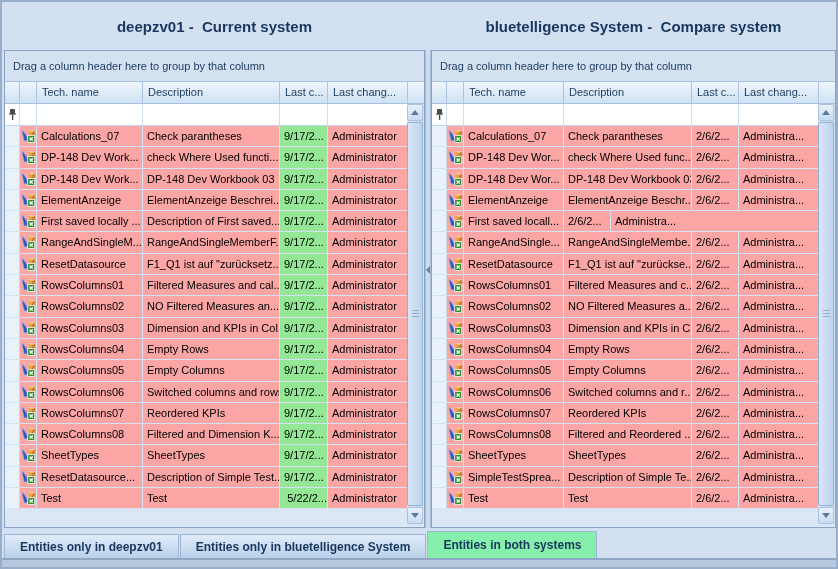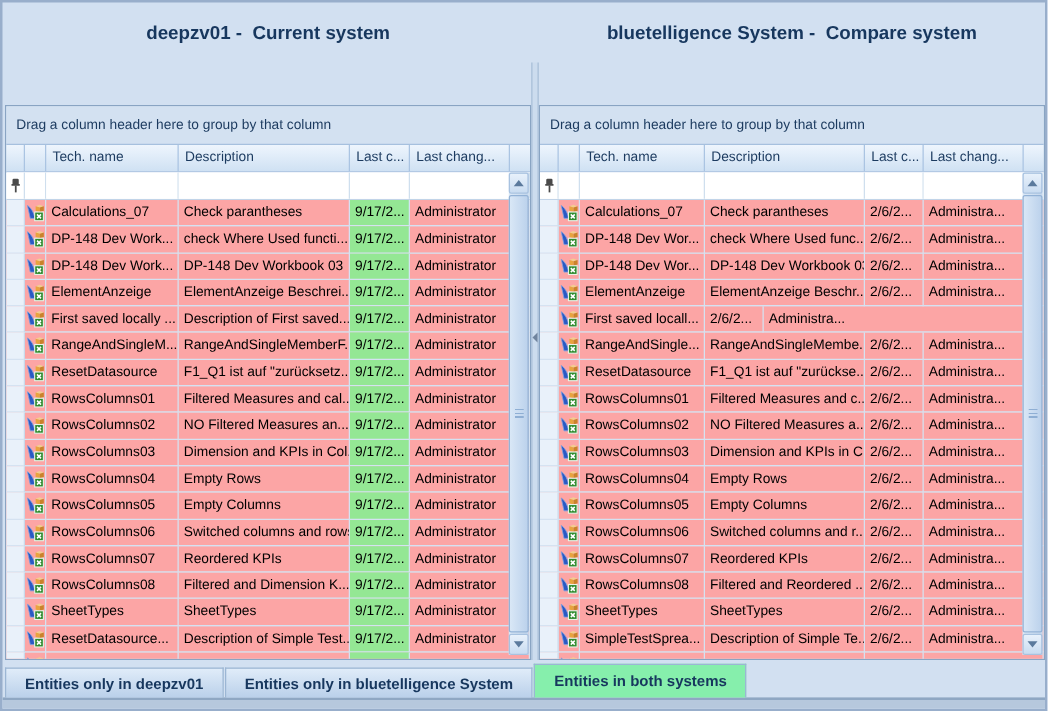--- a/index.html
+++ b/index.html
@@ -12,21 +12,21 @@
   }
   .panel{position:absolute;top:0;bottom:0;}
   .p0{left:2px;width:421px;}
   .p1{left:429px;width:405px;}
   .panel-title{
     height:48px;display:flex;align-items:center;justify-content:center;
     font-weight:bold;font-size:15px;color:#17375e;white-space:pre;
   }
   .grid{
     position:absolute;top:48px;bottom:39px;left:0;right:0;
-    border:1px solid #89a4c3;background:#dbe7f5;overflow:hidden;margin-top:34px;
+    border:1px solid #89a4c3;background:#dbe7f5;overflow:hidden;
   }
   .group-band{
     height:30px;line-height:30px;padding-left:8px;
     font-size:11px;color:#1b3a5f;background:#d3e1f1;
   }
   .header-row{
     display:flex;height:23px;
     background:linear-gradient(#eef5fd,#cfe1f3);
     border-top:1px solid #a6c0de;border-bottom:1px solid #a6c0de;
   }

